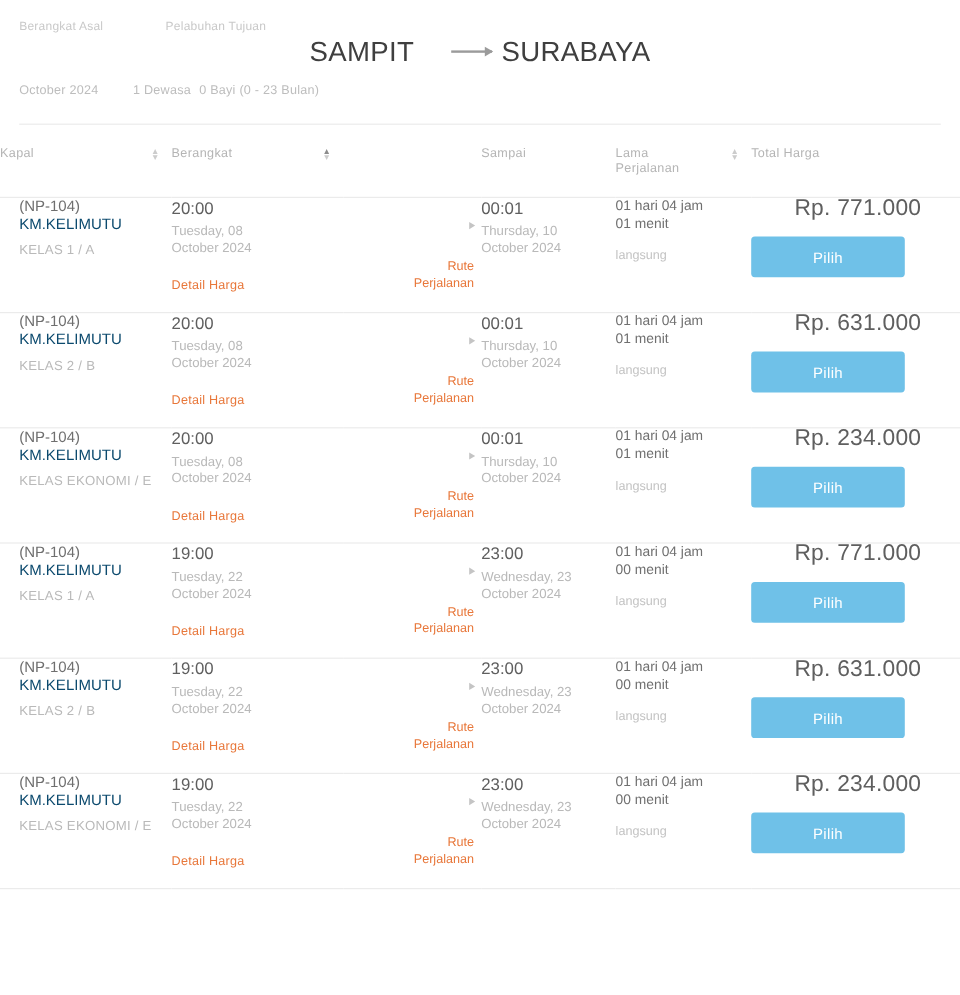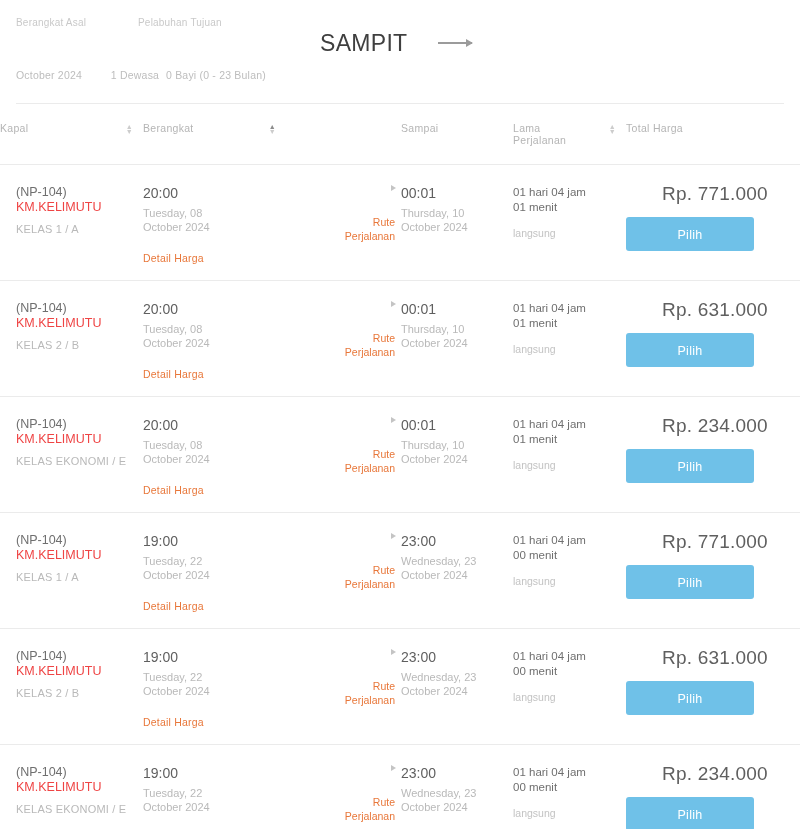--- a/index.html
+++ b/index.html
@@ -118,34 +118,34 @@
     font-style: normal;
     font-size: 7px;
     color: #cccccc;
     display: block;
   }
   .sorter i.on { color: #8c8c8c; }
 
   tbody tr { border-bottom: 1px solid #ebebeb; }
   tbody td {
     vertical-align: top;
-    padding: 20px 6px 16px 0;
+    padding: 0 6px 16px 0;
     font-size: 11px;
     color: #9d9d9d;
   }
   td.c-kapal { padding-left: 16px; }
 
   .ship-code {
     font-size: 12.5px;
     color: #6f6f6f;
     line-height: 15px;
   }
   .ship-name {
     font-size: 12.5px;
-    color: #ef4444;
+    color: #0c4a6e;
     line-height: 15px;
   }
   .ship-class {
     margin-top: 7px;
     font-size: 11px;
     color: #b9b9b9;
     line-height: 14px;
     letter-spacing: 0.2px;
   }
 
@@ -242,20 +242,21 @@
   <div class="header">
     <div class="route-labels">
       <span class="lbl-origin">Berangkat Asal</span>
       <span class="lbl-dest">Pelabuhan Tujuan</span>
     </div>
     <div class="route-line">
       <span class="city origin">SAMPIT</span>
       <span class="arrow-wrap">
         <span class="long-arrow"></span>
       </span>
+      <span class="city">SURABAYA</span>
     </div>
     <div class="meta-line">
       <span class="m1">October 2024</span>
       <span class="m2">1 Dewasa</span>
       <span class="m3">0 Bayi (0 - 23 Bulan)</span>
     </div>
   </div>
 
   <div class="divider"></div>
 

